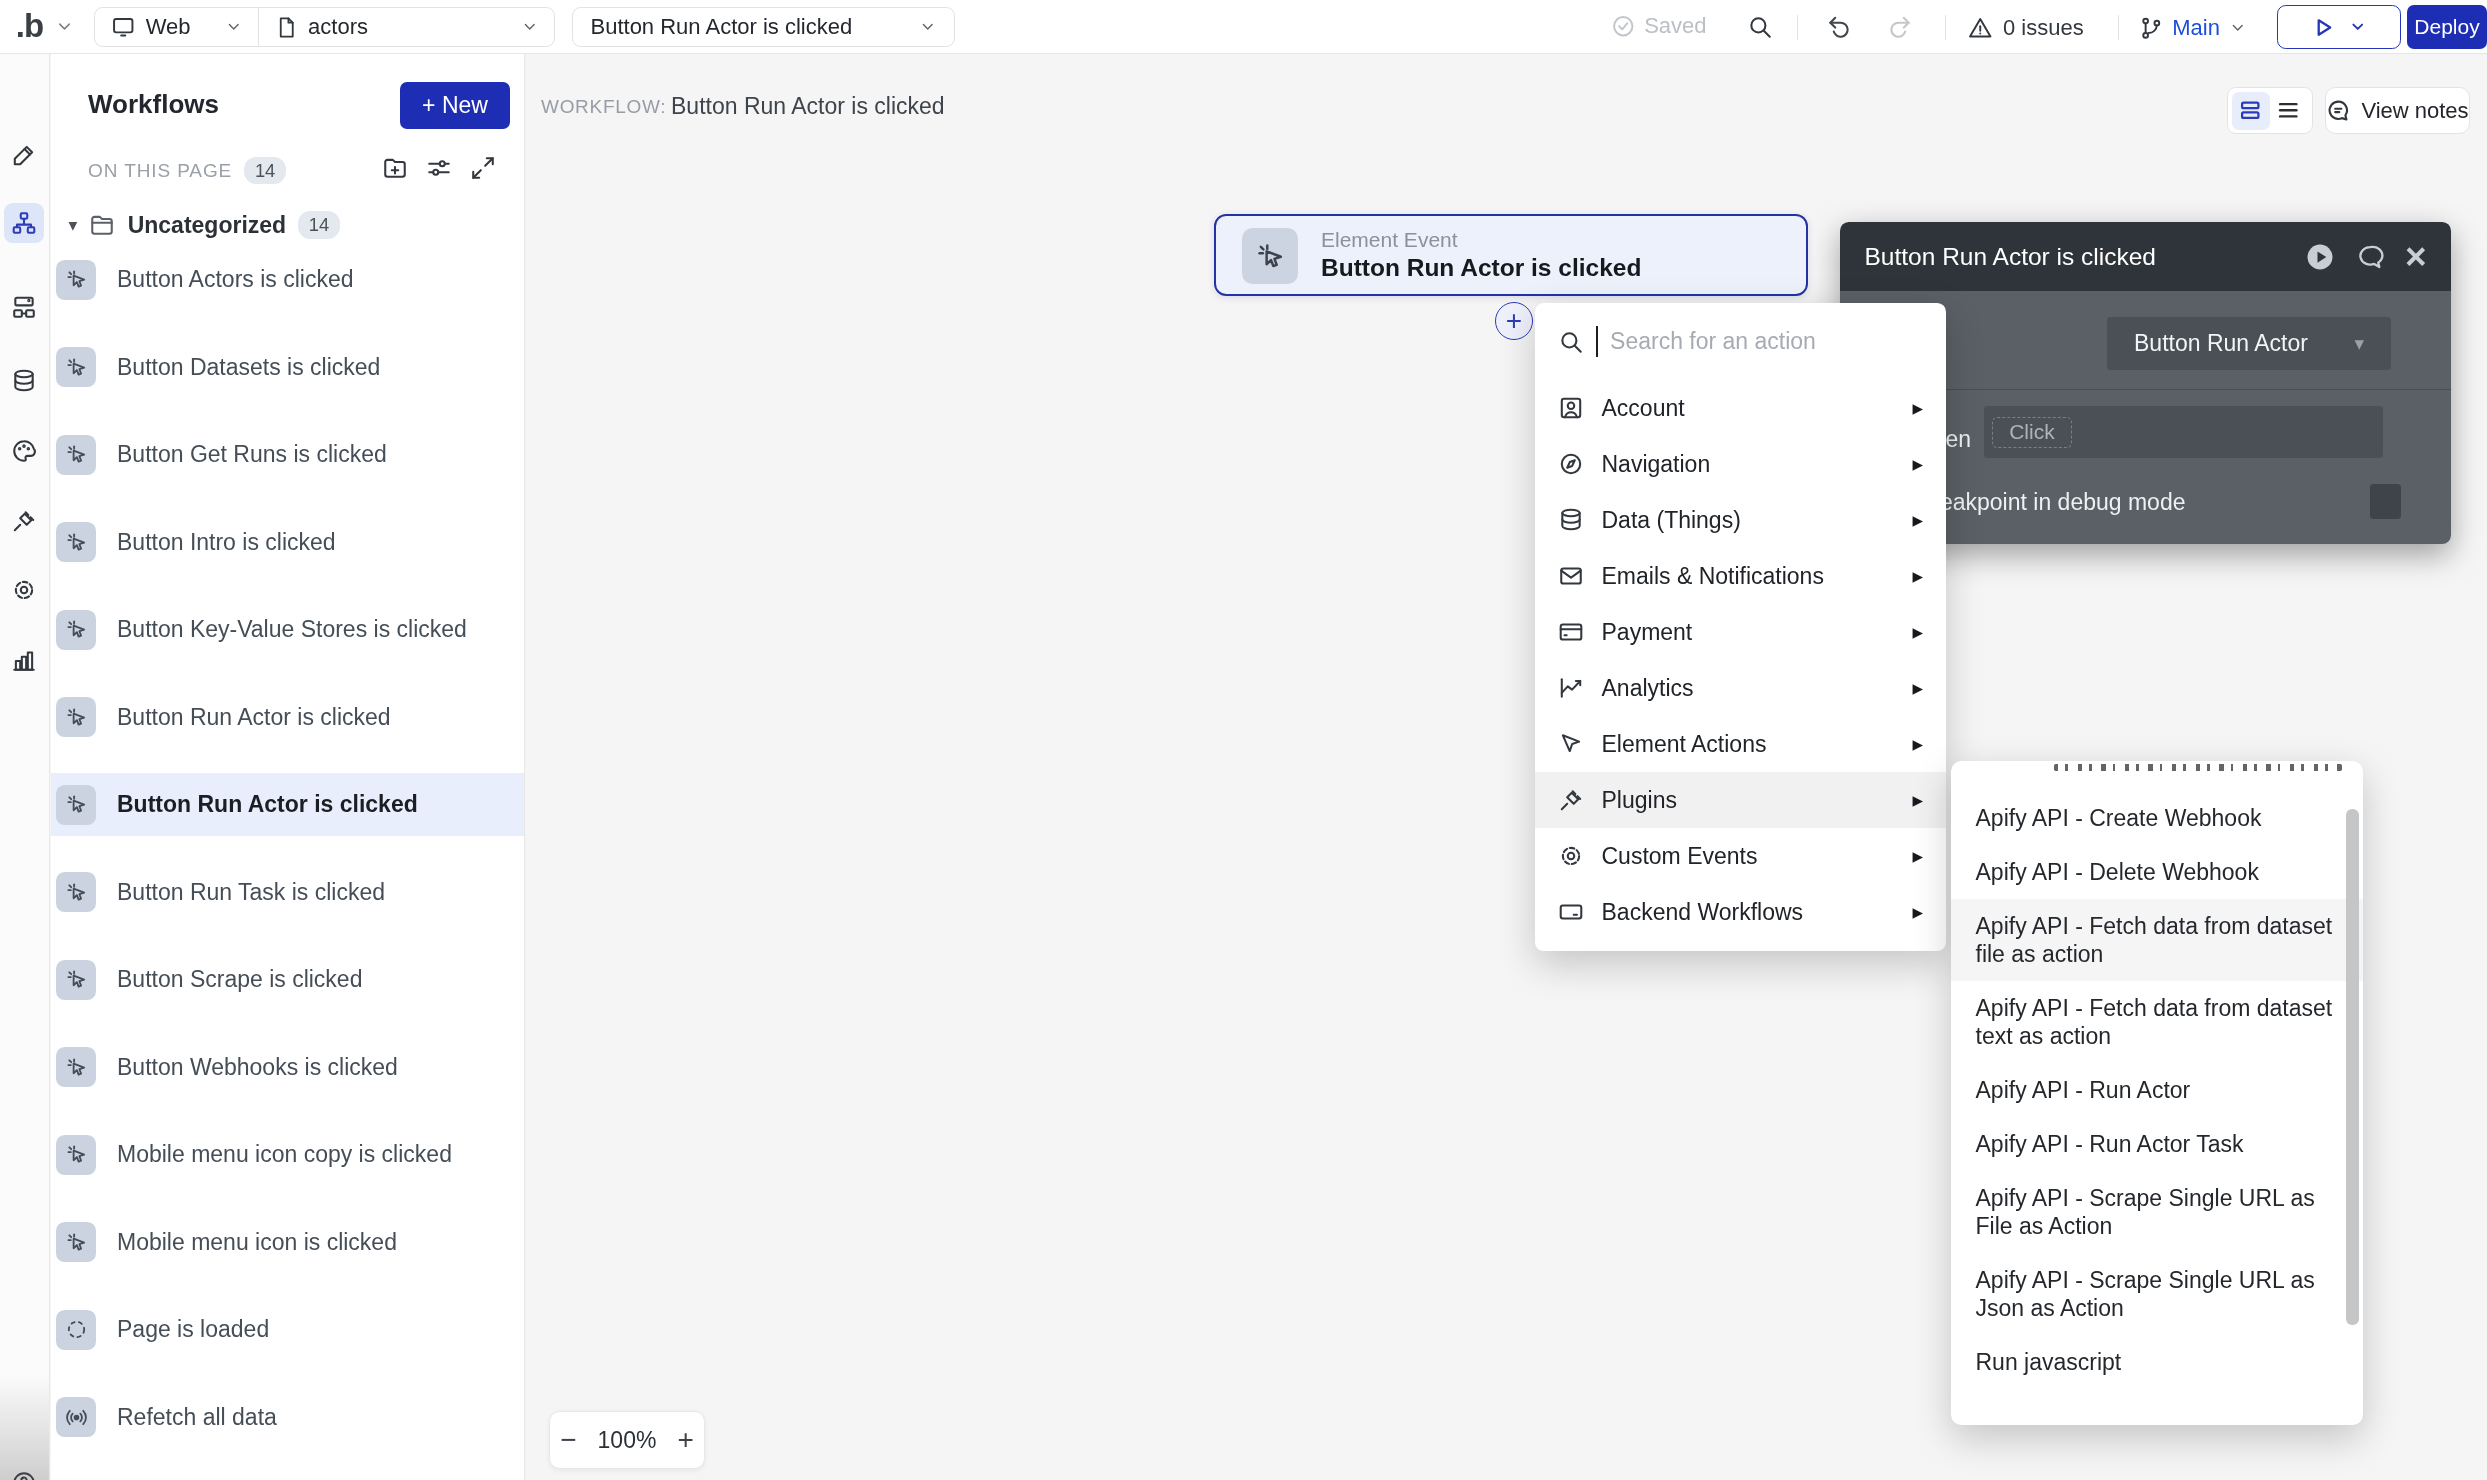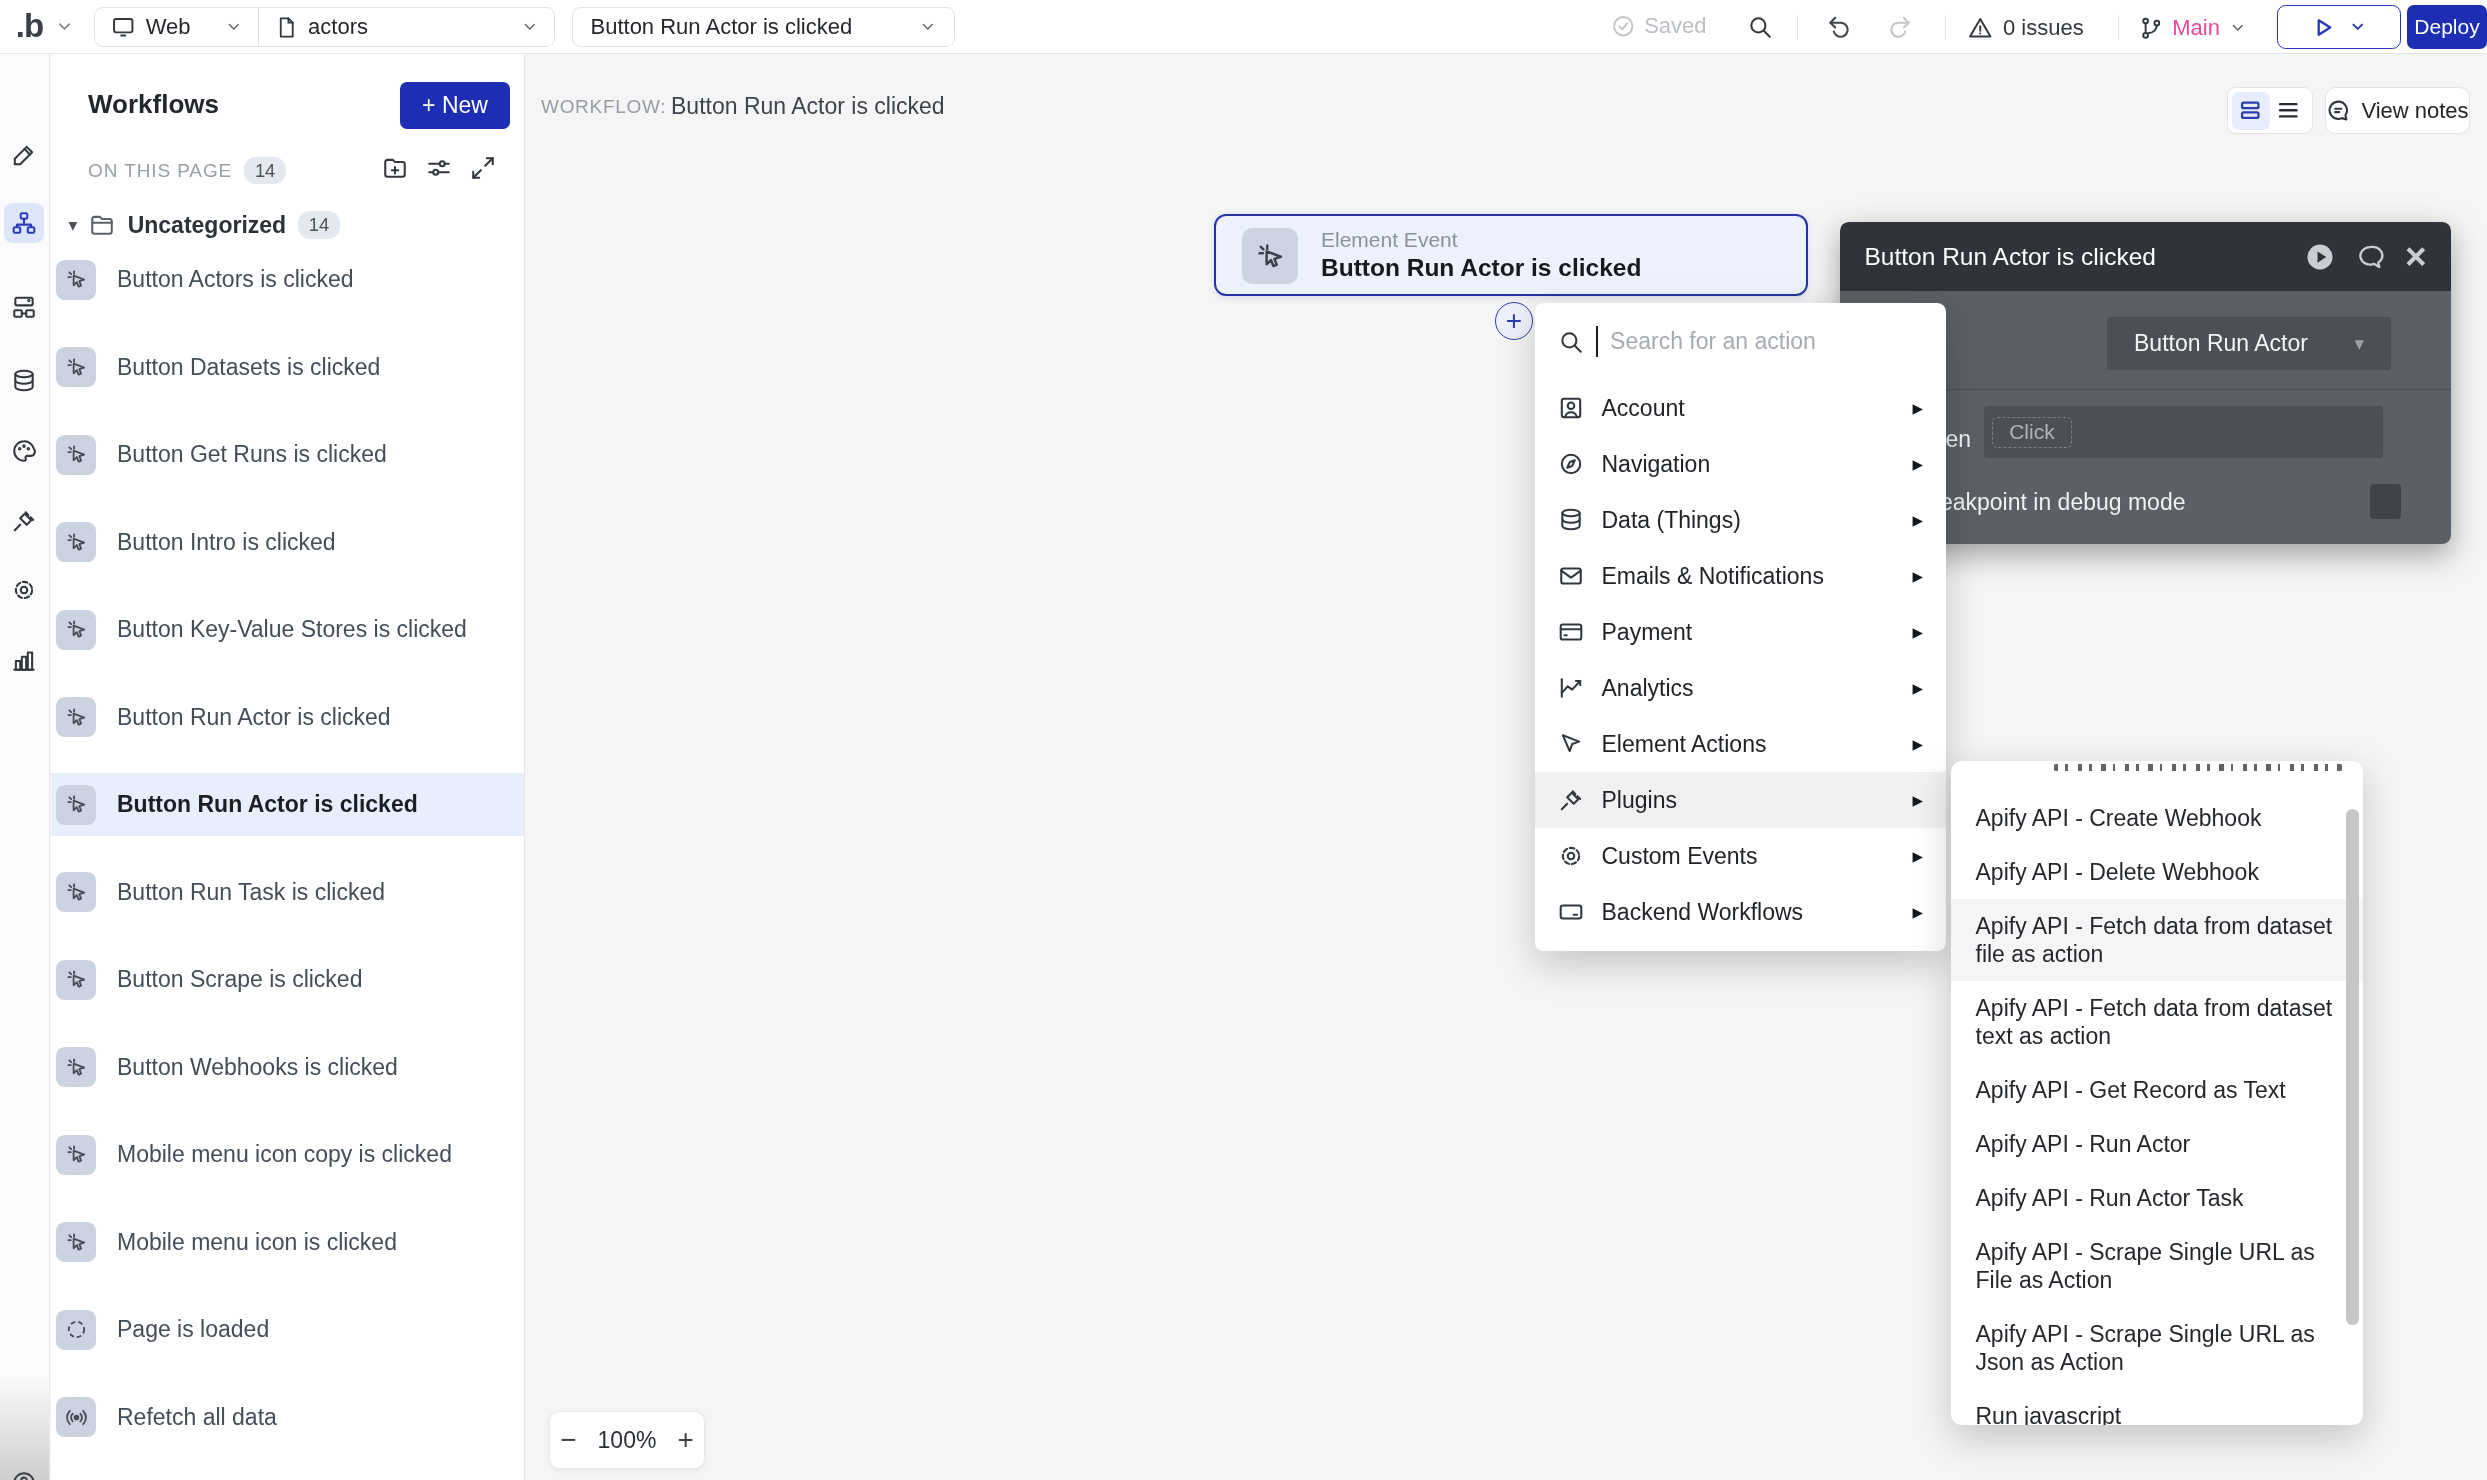--- a/index.html
+++ b/index.html
@@ -18,21 +18,21 @@
   .logo-b { font-size:33px; font-weight:700; color:#3a3f45; letter-spacing:-0.9px; }
   .tb-pill { border:0.9px solid #e2e2e2; border-radius:8.7px; background:#fff; display:flex; align-items:center; }
   .seg { left:94px; top:7px; width:461px; height:40px; }
   .seg-part { display:flex; align-items:center; gap:10.5px; padding:0 15.7px; height:100%; font-size:22px; color:#24282e; }
   .seg-divider { width:0.9px; height:100%; background:#e2e2e2; }
   .wfsel { left:572px; top:7px; width:383px; height:40px; padding:0 17.5px; font-size:22px; justify-content:space-between; }
   .saved { left:1611px; display:flex; gap:8.7px; align-items:center; color:#bcc0c5; font-size:22px; }
   .tb-iconbtn { display:flex; align-items:center; justify-content:center; width:45px; height:45px; top:4.4px; }
   .tb-div { top:15px; width:0.9px; height:24.5px; background:#e3e3e3; }
   .issues { left:1968px; display:flex; gap:10.5px; align-items:center; font-size:22px; color:#33383e; }
-  .branch { left:2139px; display:flex; gap:8.7px; align-items:center; font-size:22px; color:#ec4899; }
+  .branch { left:2139px; display:flex; gap:8.7px; align-items:center; font-size:22px; color:#1d4ed8; }
   .preview-btn { left:2277px; top:5.2px; width:124px; height:44px; border:1.7px solid #2536b6; border-radius:8.7px;
     display:flex; align-items:center; justify-content:center; gap:14px; background:#fff; }
   .deploy-btn { left:2407px; top:5.2px; width:80px; height:44px; background:#1d2db4; border-radius:7px;
     color:#fff; font-size:21px; display:flex; align-items:center; justify-content:center; }
 
   
   .rail { left:0; top:54px; width:50px; height:1426px; background:#fbfbfc; border-right:0.9px solid #e8e8e8; z-index:40; }
   .rail::after { content:""; position:absolute; left:0; bottom:0; width:100%; height:105px;
     background:linear-gradient(to bottom, rgba(0,0,0,0), rgba(0,0,0,0.18)); pointer-events:none; }
   .rail-item { left:4.4px; width:40px; height:40px; border-radius:8.7px; display:flex; align-items:center; justify-content:center; }
@@ -733,23 +733,20 @@
       <div class="pm-row">
       <span>Apify API - Delete Webhook</span>
     </div>
       <div class="pm-row hover">
       <span>Apify API - Fetch data from dataset file as action</span>
     </div>
       <div class="pm-row">
       <span>Apify API - Fetch data from dataset text as action</span>
     </div>
       <div class="pm-row">
-      <span>Apify API - Get Record as Text</span>
-    </div>
-      <div class="pm-row">
       <span>Apify API - Run Actor</span>
     </div>
       <div class="pm-row">
       <span>Apify API - Run Actor Task</span>
     </div>
       <div class="pm-row">
       <span>Apify API - Scrape Single URL as File as Action</span>
     </div>
       <div class="pm-row">
       <span>Apify API - Scrape Single URL as Json as Action</span>

